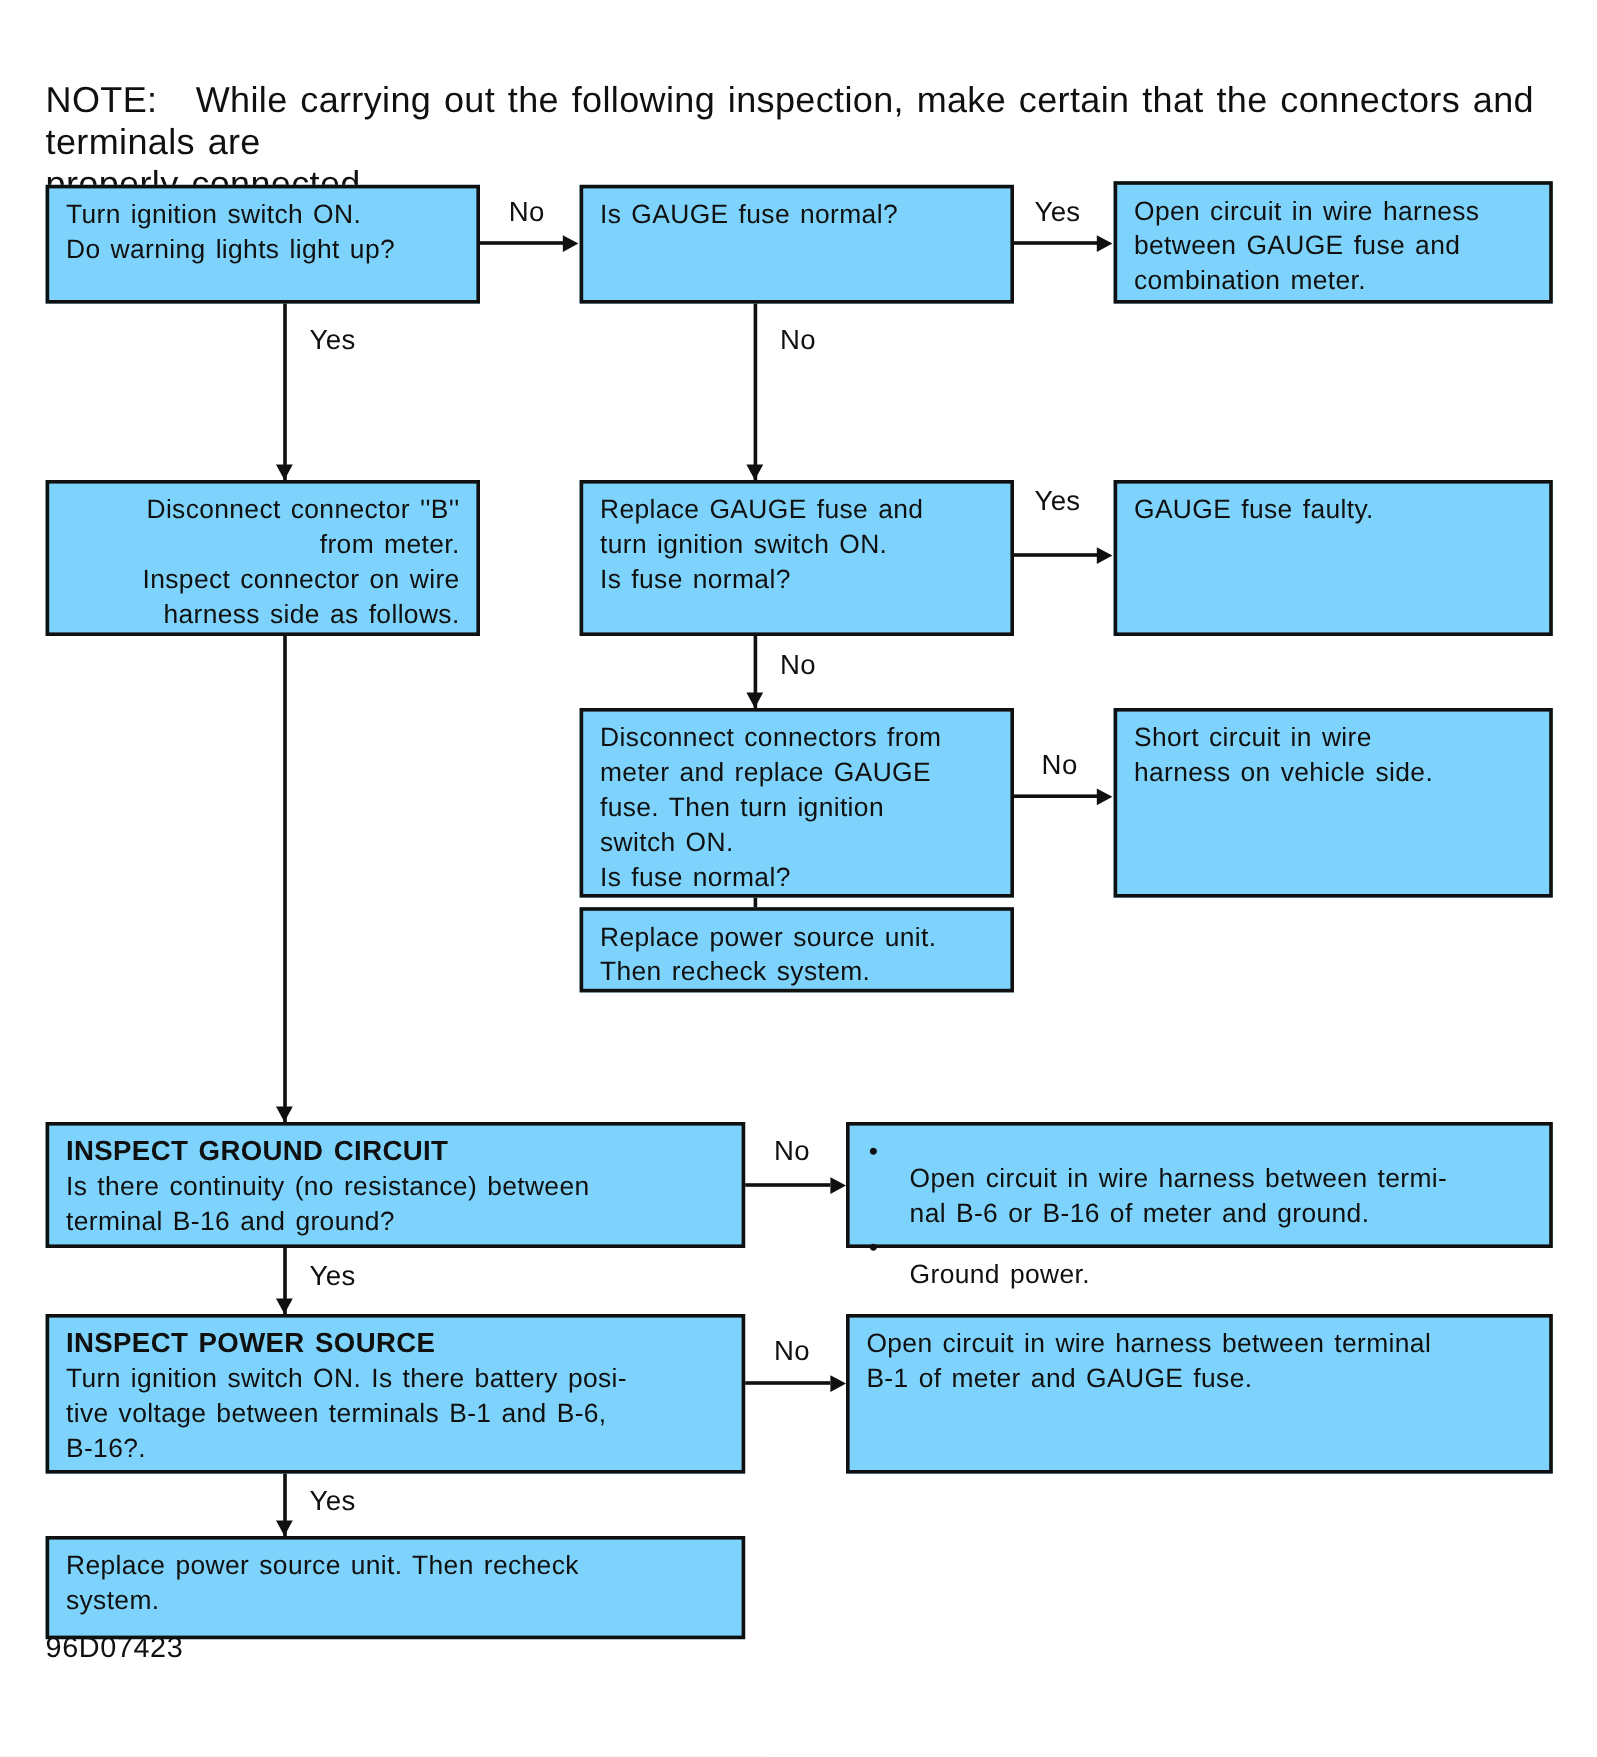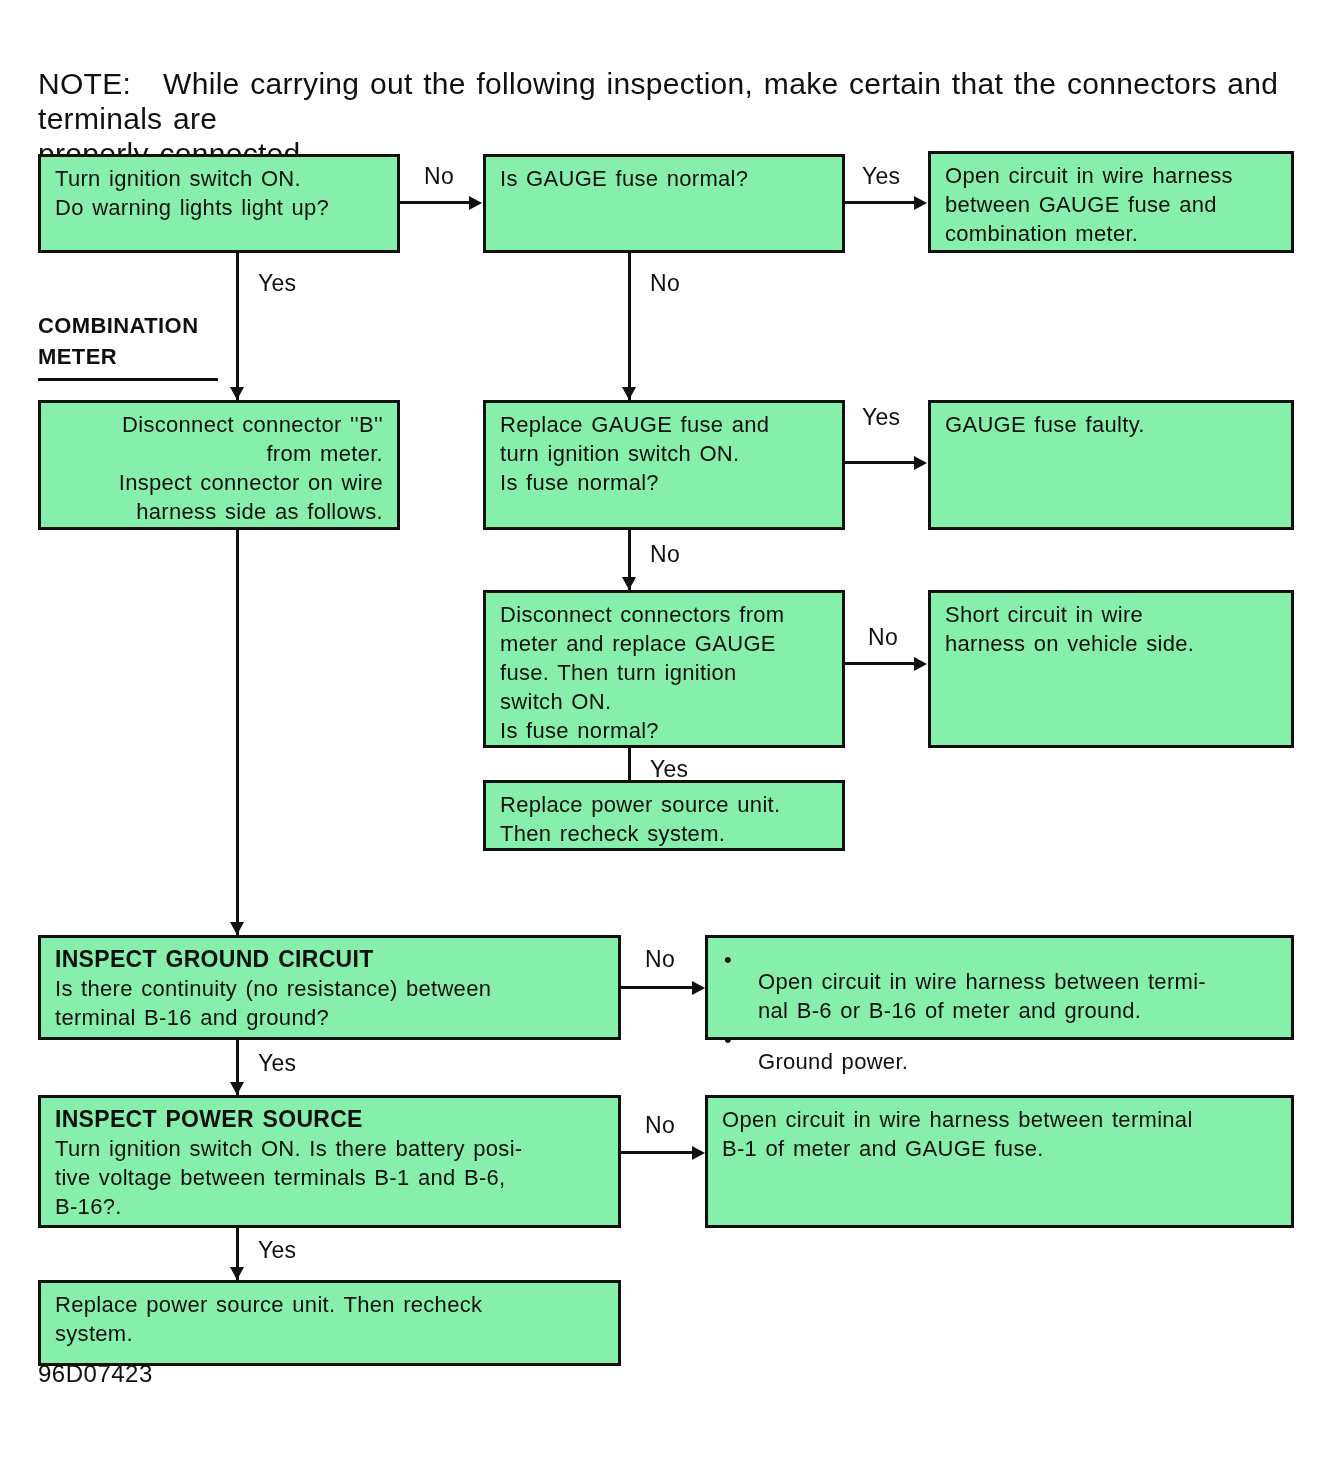--- a/index.html
+++ b/index.html
@@ -17,21 +17,21 @@
     left: 38px; top: 66px; width: 1270px;
     font-size: 30px; line-height: 35px;
     white-space: pre-wrap;
     letter-spacing: 0.3px;
     word-spacing: 2px;
   }
   .bx {
     position: absolute;
     box-sizing: border-box;
     border: 3px solid #101010;
-    background: #86efac;
+    background: #7dd3fc;
     padding: 7px 14px;
     font-size: 22px;
     line-height: 29px;
     letter-spacing: 0.3px;
     word-spacing: 2px;
   }
   .bx .txt { white-space: pre-line; }
   .bx-title { font-weight: bold; font-size: 23px; white-space: pre-line; }
   .bx-body { white-space: pre-line; }
   .section-label {
@@ -92,24 +92,20 @@
   <div class="lbl" style="left:862px; top:163px;">Yes</div>
 
   <div class="vline" style="left:236px; top:253px; height:147px;"></div>
   <div class="arrow-down" style="left:230px; top:387px;"></div>
   <div class="lbl" style="left:258px; top:270px;">Yes</div>
 
   <div class="vline" style="left:628px; top:253px; height:147px;"></div>
   <div class="arrow-down" style="left:622px; top:387px;"></div>
   <div class="lbl" style="left:650px; top:270px;">No</div>
 
-  <div class="section-label">
-    <div>COMBINATION</div>
-    <div>METER</div>
-  </div>
 
   <div class="bx" style="left:38px; top:400px; width:362px; height:130px;text-align:right;">
     <div class="txt">Disconnect connector ''B''
 from meter.
 Inspect connector on wire
 harness side as follows.</div>
   </div>
   <div class="bx" style="left:483px; top:400px; width:362px; height:130px;">
     <div class="txt">Replace GAUGE fuse and
 turn ignition switch ON.
@@ -143,21 +139,21 @@
   </div>
 
   <div class="hline" style="left:845px; top:662px; width:70px;"></div>
   <div class="arrow-right" style="left:914px; top:657px;"></div>
   <div class="lbl" style="left:868px; top:624px;">No</div>
 
   <div class="vline" style="left:628px; top:748px; height:52px;"></div>
   <div class="arrow-down" style="left:622px; top:787px;"></div>
   <div class="lbl" style="left:650px; top:756px;">Yes</div>
 
-  <div class="bx" style="left:483px; top:780px; width:362px; height:71px;">
+  <div class="bx" style="left:483px; top:756px; width:362px; height:71px;">
     <div class="txt">Replace power source unit.
 Then recheck system.</div>
   </div>
 
   <div class="bx" style="left:38px; top:935px; width:583px; height:105px;">
     <div class="bx-title">INSPECT GROUND CIRCUIT</div>
     <div class="bx-body">Is there continuity (no resistance) between
 terminal B-16 and ground?</div>
   </div>
   <div class="bx" style="left:705px; top:935px; width:589px; height:105px;">

